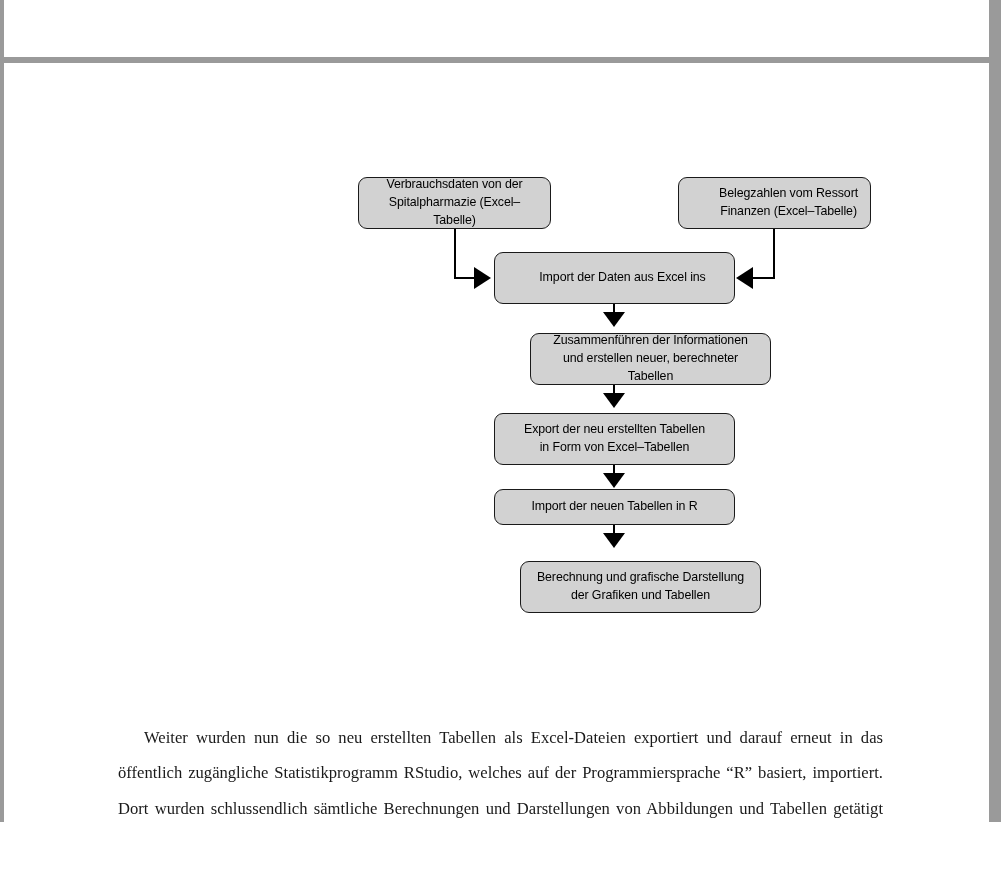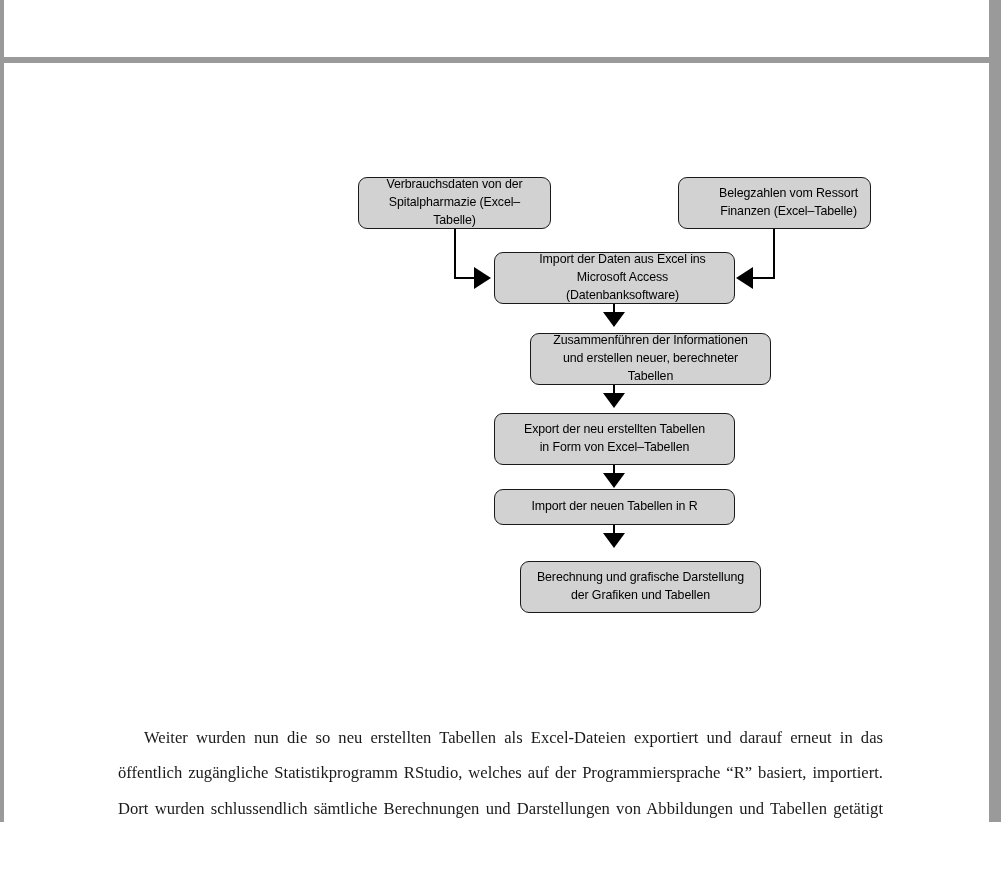--- a/index.html
+++ b/index.html
@@ -158,21 +158,20 @@
     <div class="line-h" style="left:454px; top:214px; width:22px;"></div>
     <div class="arrow-right" style="left:474px; top:204px;"></div>
 
     <div class="line-v" style="left:773px; top:166px; height:50px;"></div>
     <div class="line-h" style="left:753px; top:214px; width:22px;"></div>
     <div class="arrow-left" style="left:736px; top:204px;"></div>
 
     <div class="node" style="left:494px; top:189px; width:241px; height:52px;padding-left:16px;">
       <span>
         <span>Import der Daten aus Excel ins</span>
-        <span>Microsoft Access (Datenbanksoftware)</span>
       </span>
     </div>
 
     <div class="line-v" style="left:613px; top:241px; height:12px;"></div>
     <div class="arrow-down" style="left:603px; top:249px;"></div>
 
     <div class="node" style="left:494px; top:270px; width:241px; height:52px;margin-left:36px;">
       <span>
         <span>Zusammenführen der Informationen</span>
         <span>und erstellen neuer, berechneter Tabellen</span>

